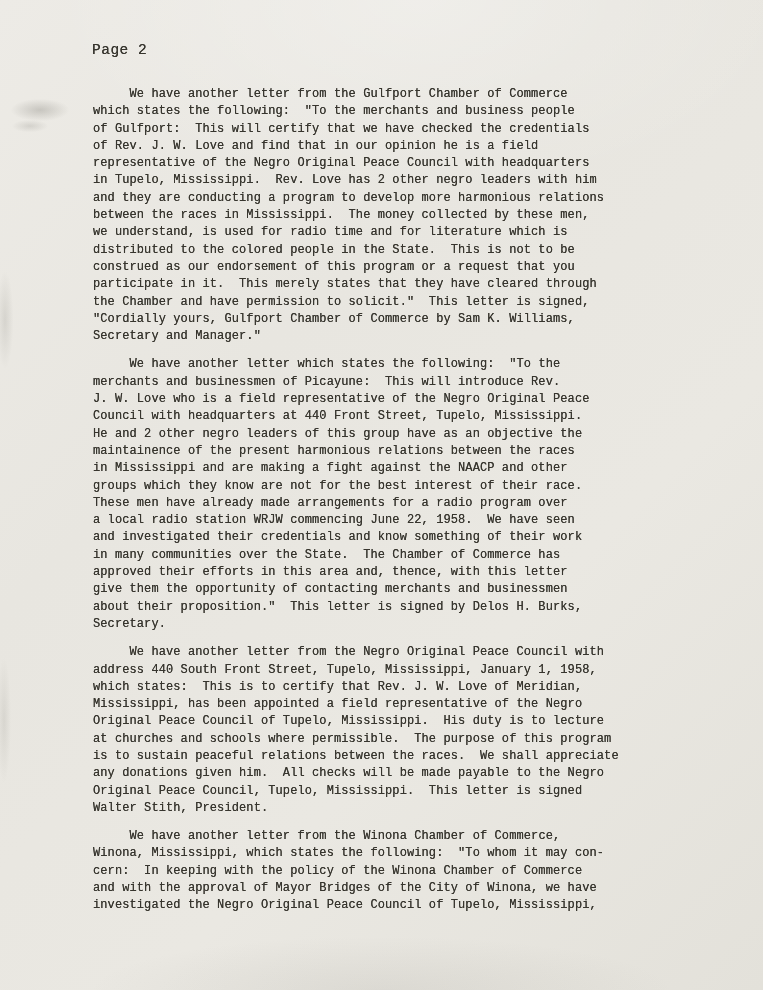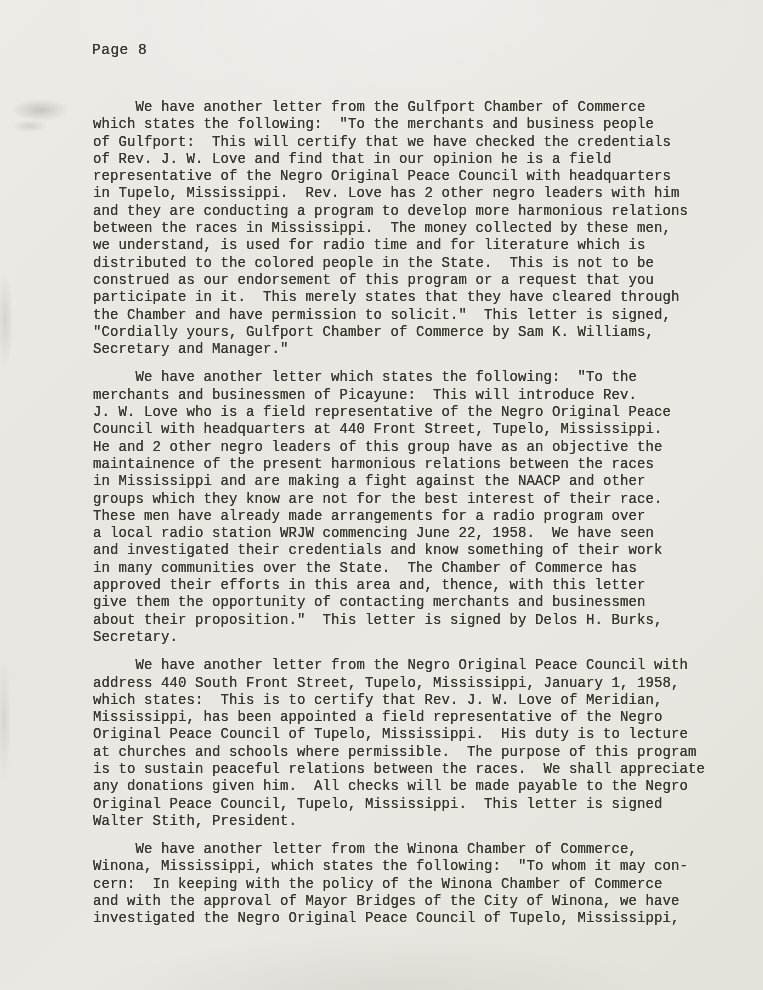--- a/index.html
+++ b/index.html
@@ -38,37 +38,37 @@
     position: absolute;
     left: 92px;
     top: 42px;
     font-size: 14.5px;
     letter-spacing: 0.5px;
     text-shadow: 0 0 0.6px rgba(45,43,36,0.85);
   }
   .body-text {
     position: absolute;
     left: 93px;
-    top: 99px;
+    top: 86px;
     width: 645px;
-    font-size: 14px;
+    font-size: 12px;
     line-height: 17.3px;
   }
   .body-text p {
     margin: 0 0 11px 0;
     white-space: pre-wrap;
     letter-spacing: 0.1px;
     text-shadow: 0 0 0.6px rgba(45,43,36,0.85);
   }
 </style>
 </head>
 <body>
 
 <div class="scan-page">
-  <div class="page-number">Page 8</div>
+  <div class="page-number">Page 2</div>
 
   <div class="body-text">
     <p>     We have another letter from the Gulfport Chamber of Commerce
 which states the following:  "To the merchants and business people
 of Gulfport:  This will certify that we have checked the credentials
 of Rev. J. W. Love and find that in our opinion he is a field
 representative of the Negro Original Peace Council with headquarters
 in Tupelo, Mississippi.  Rev. Love has 2 other negro leaders with him
 and they are conducting a program to develop more harmonious relations
 between the races in Mississippi.  The money collected by these men,

